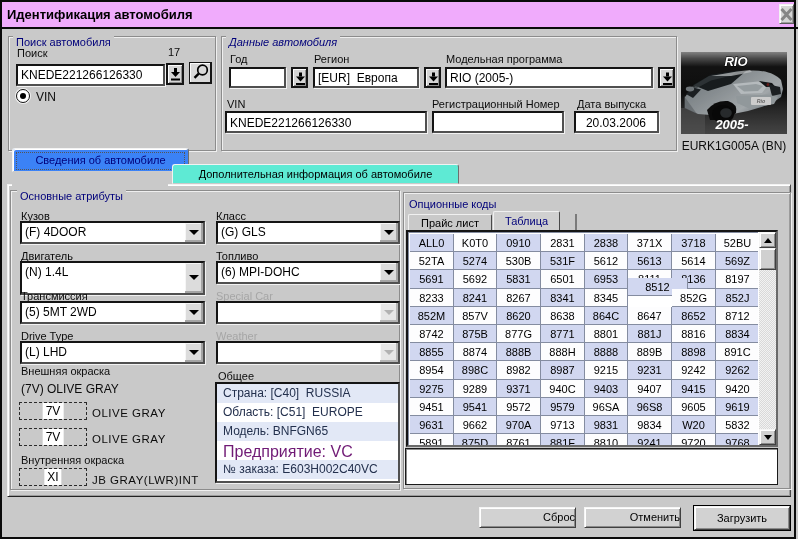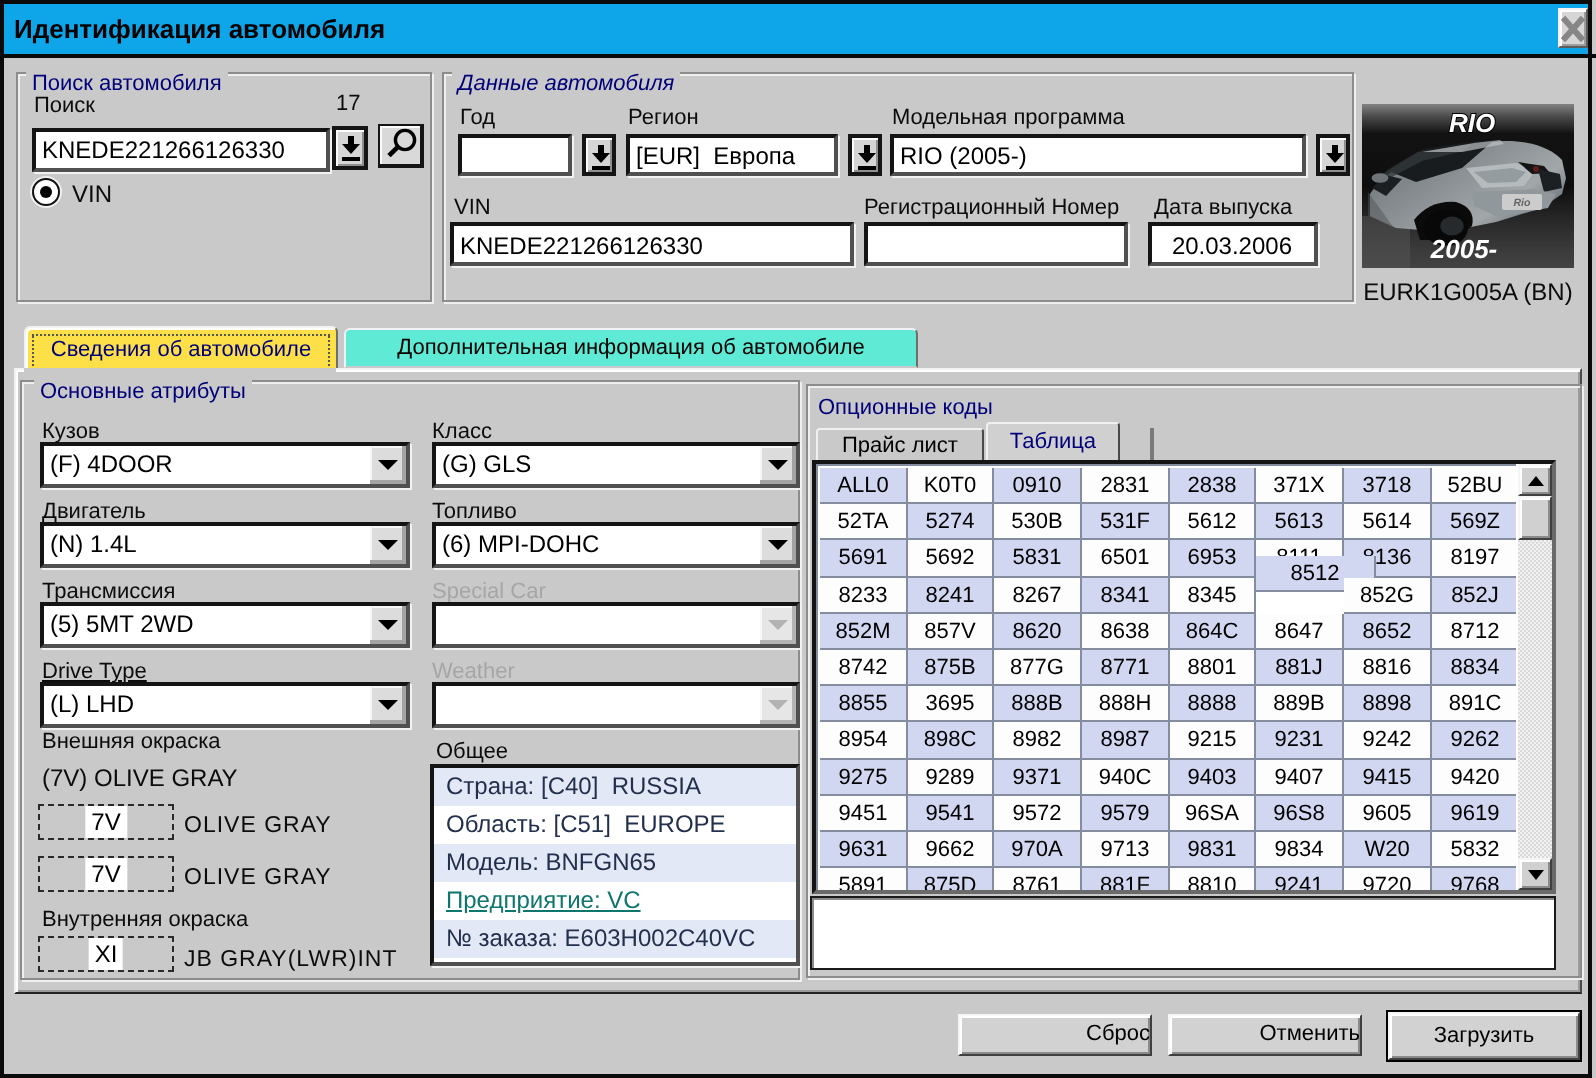--- a/index.html
+++ b/index.html
@@ -1,19 +1,19 @@
 <!DOCTYPE html>
 <html><head><meta charset="utf-8">
 <style>
 *{margin:0;padding:0;box-sizing:border-box;font-family:"Liberation Sans",sans-serif;}
 html,body{width:798px;height:539px;overflow:hidden;background:#c9c9c9;}
 .abs{position:absolute;}
 #dlg{position:absolute;left:0;top:0;width:798px;height:539px;background:#c9c9c9;}
 #brd{position:absolute;left:0;top:0;width:796px;height:539px;border:2px solid #0a0a0a;}
-#title{position:absolute;left:2px;top:2px;width:792px;height:25px;background:#0ea5e9;}
+#title{position:absolute;left:2px;top:2px;width:792px;height:25px;background:#f0abfc;}
 #title span{position:absolute;left:5px;top:5px;font-size:13px;font-weight:bold;color:#000;}
 #tline{position:absolute;left:0;top:27px;width:798px;height:2px;background:#0a0a0a;}
 #xbtn{position:absolute;left:779px;top:4px;width:15px;height:20px;background:#d6d6d6;border:1px solid;border-color:#f2f2f2 #5c5c5c #5c5c5c #f2f2f2;box-shadow:inset 1px 1px 0 #fff, inset -1px -1px 0 #9d9d9d;}
 .groupbox{position:absolute;border:1px solid #8c8c8c;box-shadow:1px 1px 0 #efefef, inset 1px 1px 0 #efefef;}
 .gtitle{position:absolute;top:-1px;font-size:11px;color:#00007a;background:#c9c9c9;padding:0 3px;white-space:nowrap;line-height:13px;}
 .lbl{position:absolute;font-size:11px;color:#0c0c0c;white-space:nowrap;line-height:12px;}
 .sunken{position:absolute;background:#fff;border:2px solid;border-color:#141414 #505050 #505050 #141414;box-shadow:1px 1px 0 #f2f2f2;}
 .sunken .txt{position:absolute;left:3px;top:2px;font-size:12px;color:#000;white-space:nowrap;}
 .btn3d{background:#d0d0d0;border:1px solid;border-color:#f5f5f5 #404040 #404040 #f5f5f5;box-shadow:inset 1px 1px 0 #fff, inset -1px -1px 0 #8b8b8b;}
 .ddbtn{position:absolute;border:2px solid #151515;background:#d5d5d5;box-shadow:inset 1px 1px 0 #fbfbfb, inset -1px -1px 0 #8f8f8f;}
@@ -149,21 +149,21 @@
 <ellipse cx="42" cy="62" rx="11" ry="9" fill="#0a0a0a"></ellipse>
 <ellipse cx="45" cy="61" rx="5.8" ry="4.8" fill="#2e3234"></ellipse>
 <path d="M30 24 L56 19.5 L69 18 L71 20 L50 24 Z" fill="#dde1e3" opacity="0.7"></path>
 <path d="M3 44 L16 62 L3 56 Z" fill="#5c6165" opacity="0.5"></path>
 <rect width="106" height="82" fill="#000" opacity="0.14"></rect>
         <text x="55" y="14" font-family="Liberation Sans,sans-serif" font-size="13" font-weight="bold" font-style="italic" fill="#fff" stroke="#000" stroke-width="1" paint-order="stroke" text-anchor="middle">RIO</text>
 <text x="51" y="77" font-family="Liberation Sans,sans-serif" font-size="13" font-weight="bold" font-style="italic" fill="#fff" text-anchor="middle">2005-</text>
 </svg></div>
  <div class="lbl" style="left:681px;top:140px;width:106px;text-align:center;font-size:12px;">EURK1G005A (BN)</div>
 
- <div class="abs" style="left:12px;top:163px;width:157px;height:24px;background:#fde047;border:1px solid;border-color:#f2f2f2 #6e6e6e #cbcbcb #f2f2f2;border-radius:3px 3px 0 0;box-shadow:inset 1px 1px 0 #fff;">
+ <div class="abs" style="left:12px;top:148px;width:177px;height:24px;background:#3b82f6;border:1px solid;border-color:#f2f2f2 #6e6e6e #cbcbcb #f2f2f2;border-radius:3px 3px 0 0;box-shadow:inset 1px 1px 0 #fff;">
   <div class="abs" style="left:3px;top:3px;right:3px;bottom:1px;border:1px dotted #555;"></div>
   <div class="tabtxt" style="position:absolute;width:100%;text-align:center;top:5px;color:#00007a;">Сведения об автомобиле</div>
  </div>
  <div class="abs" style="left:172px;top:164px;width:287px;height:20px;background:#5eead4;border:1px solid;border-color:#f2f2f2 #6e6e6e #c9c9c9 #f2f2f2;border-radius:3px 3px 0 0;">
   <div class="tabtxt" style="position:absolute;width:100%;text-align:center;top:3px;color:#000;">Дополнительная информация об автомобиле</div>
  </div>
 
  <div class="abs" style="left:7px;top:184px;width:784px;height:313px;background:#c9c9c9;border:1px solid;border-color:#f2f2f2 #4a4a4a #222 #f2f2f2;box-shadow:inset 1px 1px 0 #fff, inset -1px -1px 0 #9b9b9b;"></div>
  <div class="abs" style="left:12px;top:184px;width:156px;height:2px;background:#c9c9c9;"></div>
 
@@ -179,21 +179,21 @@
       </div>
     </div>
  <div class="sunken" style="left:216px;top:221px;width:184px;height:23px;">
       <div class="txt">(G) GLS</div>
       <div class="combo-arrow-btn">
         <div class="arr-dn"></div>
       </div>
     </div>
  <div class="lbl" style="left:21px;top:250px;">Двигатель</div>
  <div class="lbl" style="left:216px;top:250px;">Топливо</div>
- <div class="sunken" style="left:20px;top:261px;width:185px;height:23px;">
+ <div class="sunken" style="left:20px;top:261px;width:185px;height:34px;">
       <div class="txt">(N) 1.4L</div>
       <div class="combo-arrow-btn">
         <div class="arr-dn"></div>
       </div>
     </div>
  <div class="sunken" style="left:216px;top:261px;width:184px;height:23px;">
       <div class="txt">(6) MPI-DOHC</div>
       <div class="combo-arrow-btn">
         <div class="arr-dn"></div>
       </div>
@@ -242,21 +242,21 @@
  <div class="lbl" style="left:92px;top:474px;font-size:11.5px;letter-spacing:0.5px;">JB GRAY(LWR)INT</div>
 
  <div class="lbl" style="left:218px;top:370px;">Общее</div>
  <div class="sunken" style="left:215px;top:382px;width:185px;height:101px;">
    <div class="abs" style="left:0;top:0;width:181px;height:19px;background:#e2e8f6;"></div>
    <div class="abs" style="left:0;top:38px;width:181px;height:19px;background:#e2e8f6;"></div>
    <div class="abs" style="left:0;top:76px;width:181px;height:19px;background:#e2e8f6;"></div>
    <div class="abs" style="left:6px;top:2px;font-size:12px;color:#23304d;white-space:nowrap;">Страна: [C40]&nbsp;&nbsp;RUSSIA</div>
    <div class="abs" style="left:6px;top:21px;font-size:12px;color:#23304d;white-space:nowrap;">Область: [C51]&nbsp;&nbsp;EUROPE</div>
    <div class="abs" style="left:6px;top:40px;font-size:12px;color:#23304d;white-space:nowrap;">Модель: BNFGN65</div>
-   <div class="abs" style="left:6px;top:59px;font-size:12px;color:#0f766e;white-space:nowrap;text-decoration:underline;">Предприятие: VC</div>
+   <div class="abs" style="left:6px;top:59px;font-size:16px;color:#701a75;white-space:nowrap;">Предприятие: VC</div>
    <div class="abs" style="left:6px;top:78px;font-size:12px;color:#23304d;white-space:nowrap;">№ заказа: E603H002C40VC</div>
  </div>
 
  <div class="groupbox" style="left:403px;top:192px;width:388px;height:297px;"></div>
  <div class="lbl" style="left:409px;top:198px;color:#00007a;">Опционные коды</div>
 
  <div class="abs" style="left:408px;top:214px;width:84px;height:17px;background:#c9c9c9;border:1px solid;border-color:#f0f0f0 #4a4a4a #c9c9c9 #f0f0f0;border-radius:2px 2px 0 0;">
    <div class="tabtxt" style="position:absolute;width:100%;text-align:center;top:2px;color:#000;">Прайс лист</div>
  </div>
  <div class="abs" style="left:493px;top:211px;width:67px;height:20px;background:#d0d0d0;border:1px solid;border-color:#f0f0f0 #4a4a4a #d0d0d0 #f0f0f0;border-radius:2px 2px 0 0;">
@@ -309,21 +309,21 @@
 <div class="gc gw" style="left:306px;top:73px;width:44px;height:18px">8712</div>
 <div class="gc gw" style="left:0px;top:91px;width:44px;height:18px">8742</div>
 <div class="gc gb" style="left:44px;top:91px;width:43px;height:18px">875B</div>
 <div class="gc gw" style="left:87px;top:91px;width:44px;height:18px">877G</div>
 <div class="gc gb" style="left:131px;top:91px;width:44px;height:18px">8771</div>
 <div class="gc gw" style="left:175px;top:91px;width:43px;height:18px">8801</div>
 <div class="gc gb" style="left:218px;top:91px;width:44px;height:18px">881J</div>
 <div class="gc gw" style="left:262px;top:91px;width:44px;height:18px">8816</div>
 <div class="gc gb" style="left:306px;top:91px;width:44px;height:18px">8834</div>
 <div class="gc gb" style="left:0px;top:109px;width:44px;height:18px">8855</div>
-<div class="gc gw" style="left:44px;top:109px;width:43px;height:18px">3695</div>
+<div class="gc gw" style="left:44px;top:109px;width:43px;height:18px">8874</div>
 <div class="gc gb" style="left:87px;top:109px;width:44px;height:18px">888B</div>
 <div class="gc gw" style="left:131px;top:109px;width:44px;height:18px">888H</div>
 <div class="gc gb" style="left:175px;top:109px;width:43px;height:18px">8888</div>
 <div class="gc gw" style="left:218px;top:109px;width:44px;height:18px">889B</div>
 <div class="gc gb" style="left:262px;top:109px;width:44px;height:18px">8898</div>
 <div class="gc gw" style="left:306px;top:109px;width:44px;height:18px">891C</div>
 <div class="gc gw" style="left:0px;top:127px;width:44px;height:19px">8954</div>
 <div class="gc gb" style="left:44px;top:127px;width:43px;height:19px">898C</div>
 <div class="gc gw" style="left:87px;top:127px;width:44px;height:19px">8982</div>
 <div class="gc gb" style="left:131px;top:127px;width:44px;height:19px">8987</div>

